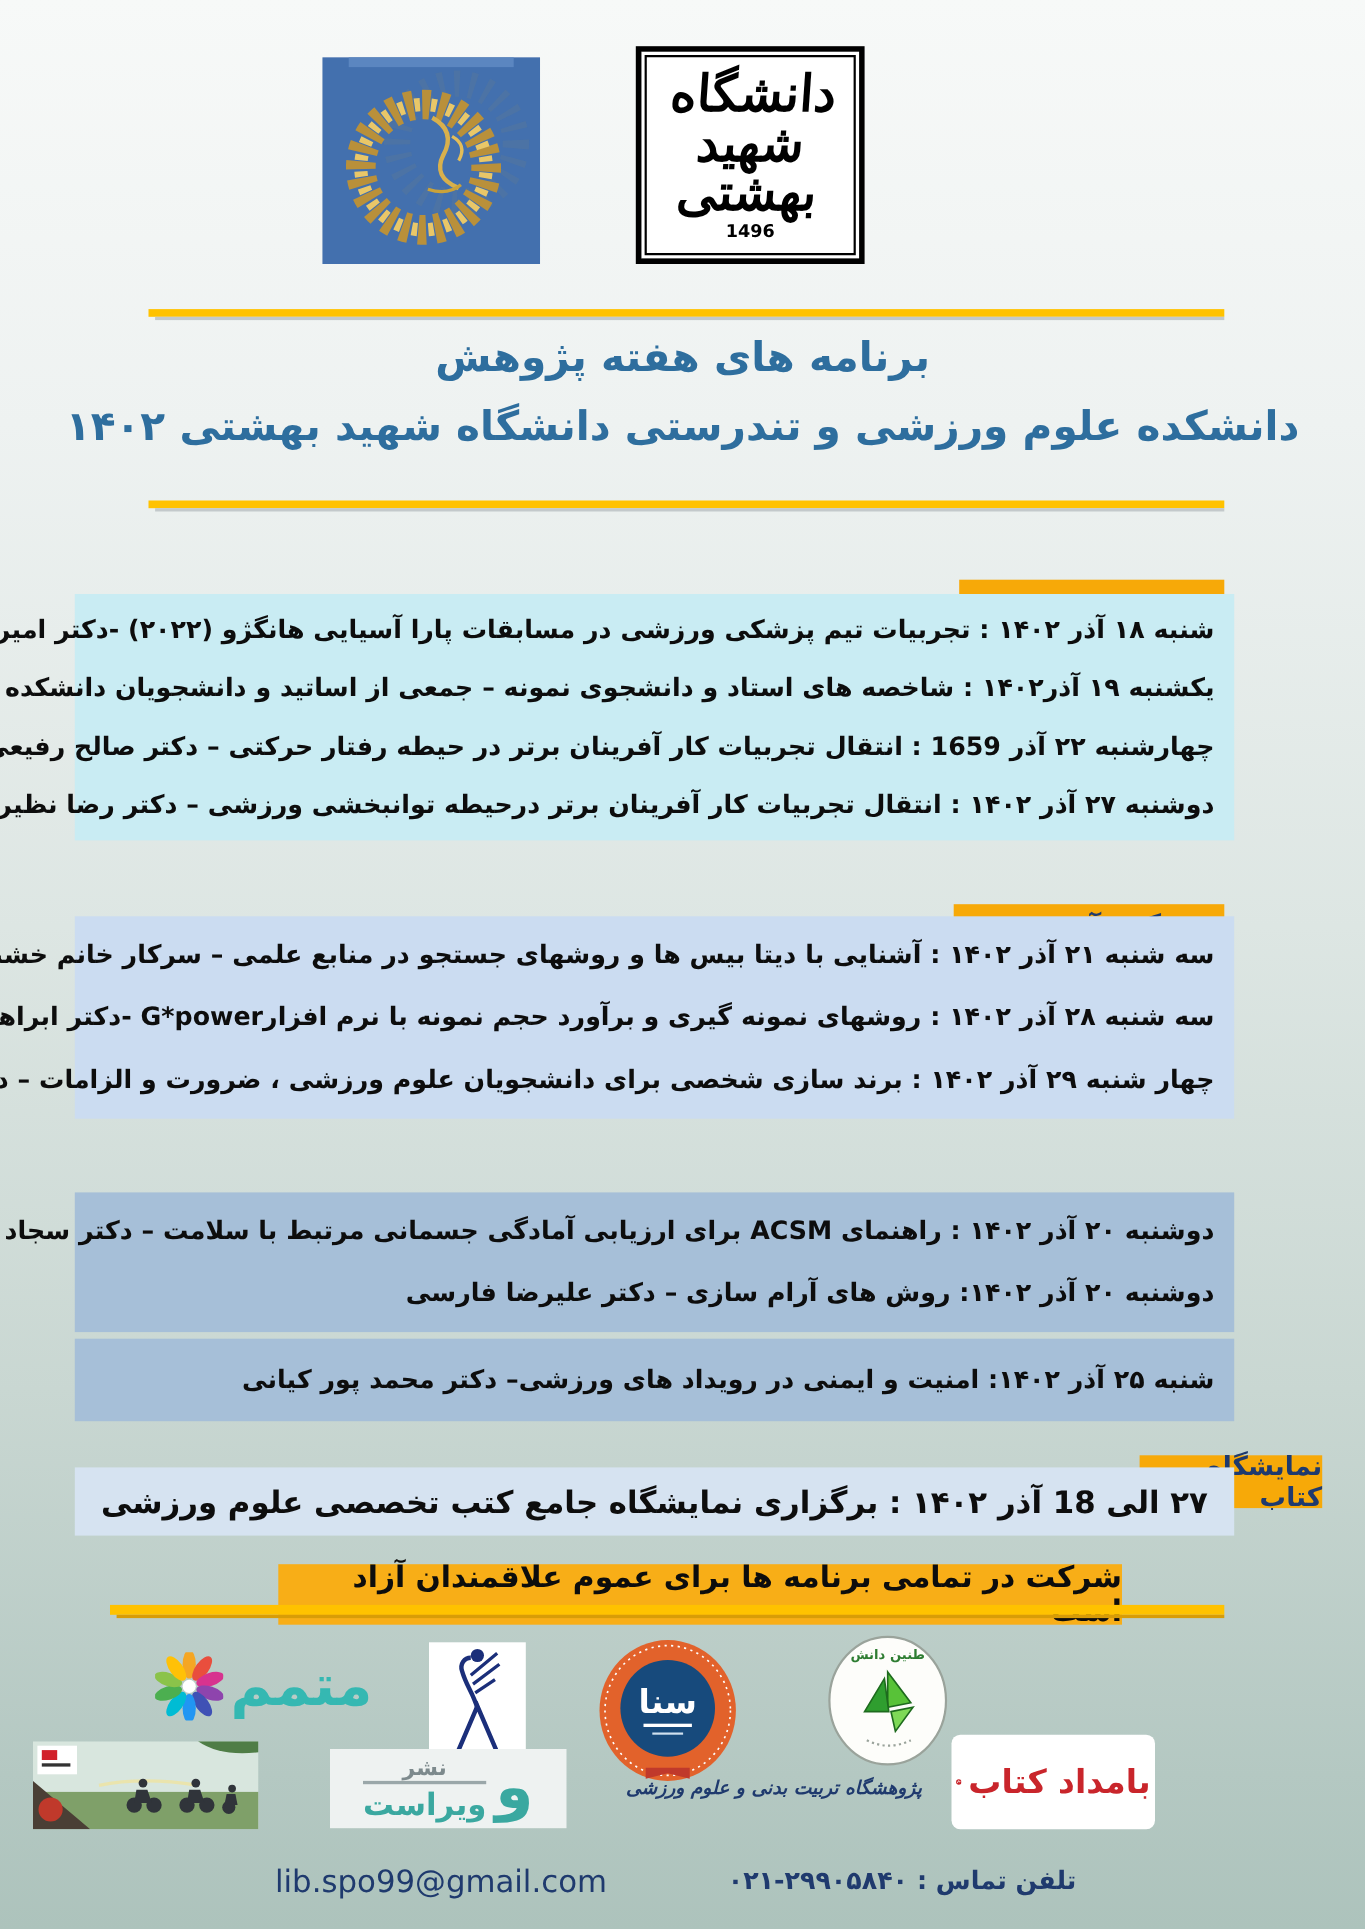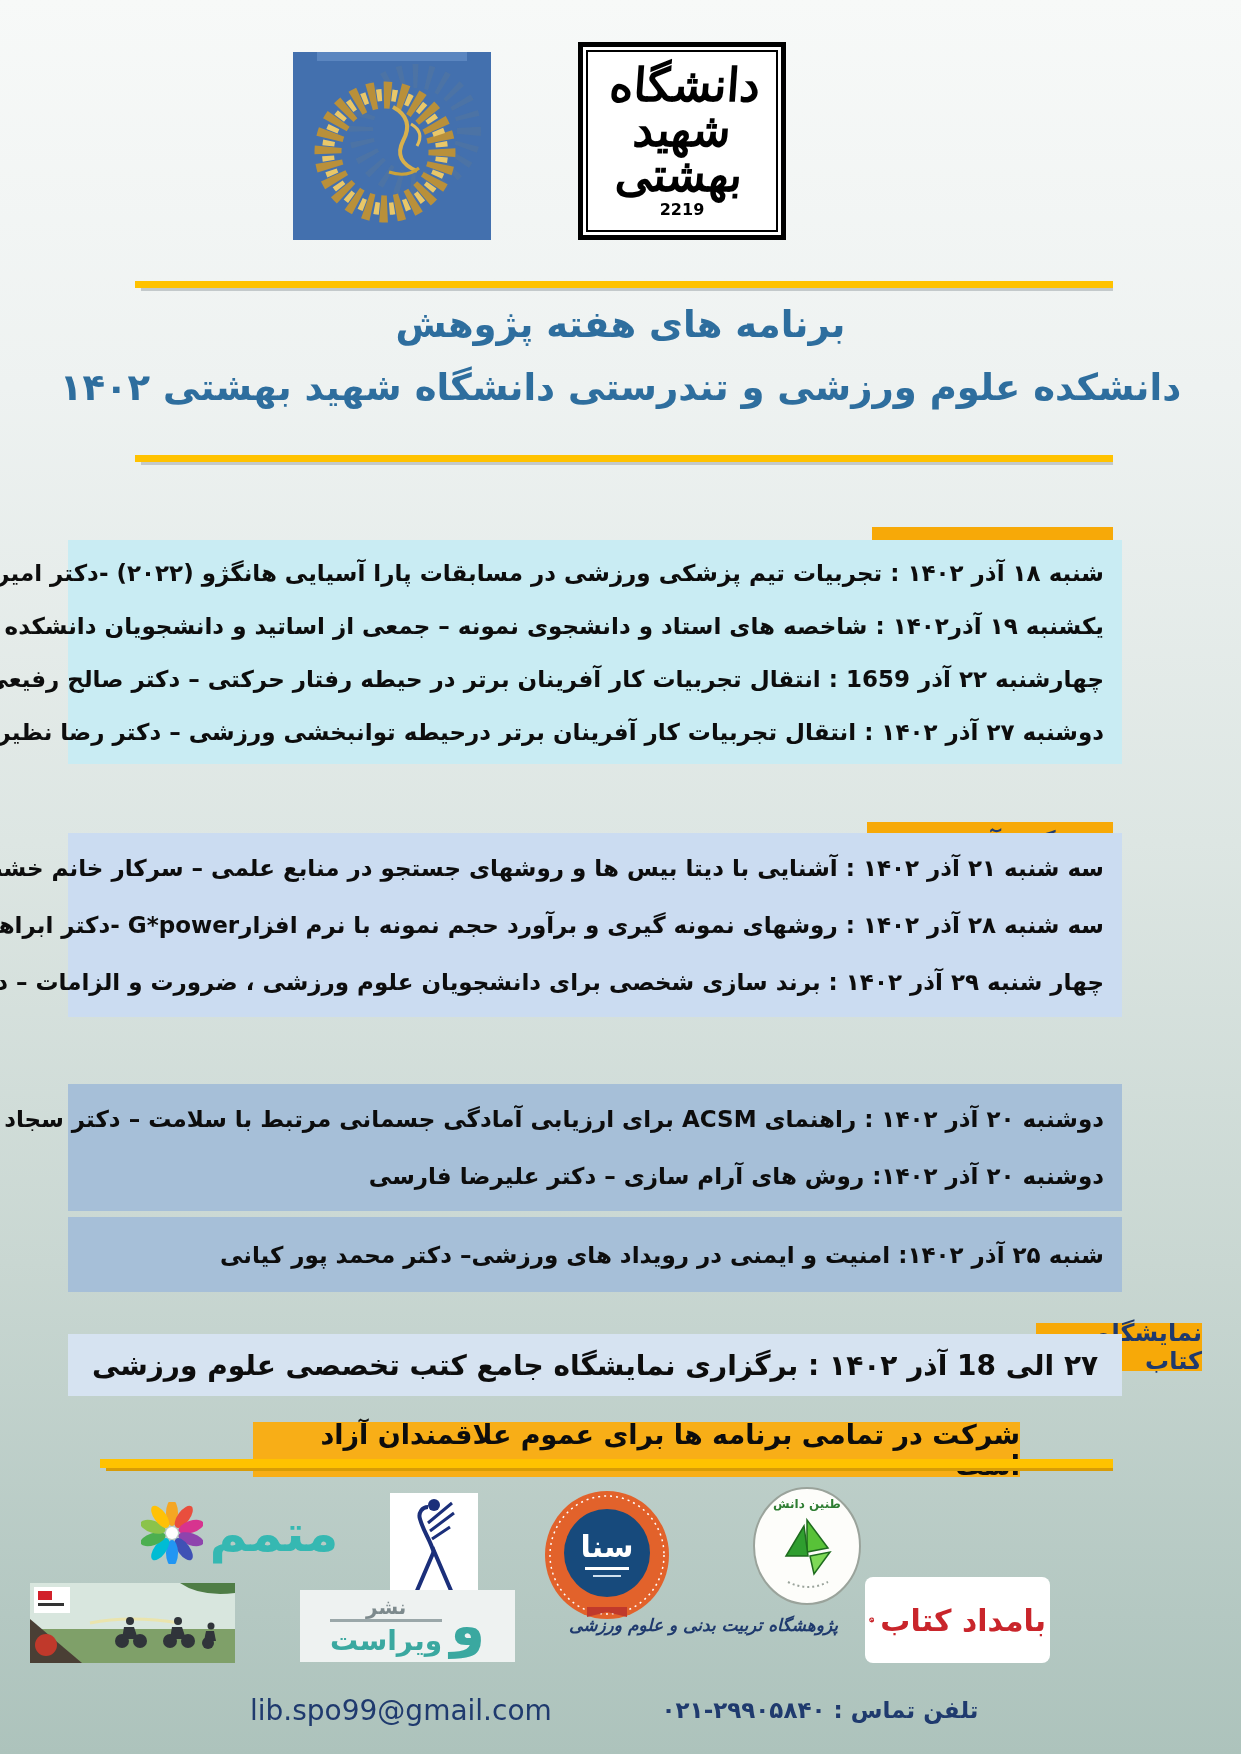--- a/index.html
+++ b/index.html
@@ -106,21 +106,21 @@
       <circle cx="92" cy="100" r="57" fill="none" stroke="#b9903a" stroke-width="27" stroke-dasharray="7 8" transform="rotate(-18 92 100)"></circle>
       <circle cx="92" cy="100" r="57" fill="none" stroke="#e9c768" stroke-width="12" stroke-dasharray="5 10" transform="rotate(-10 92 100)"></circle>
       <path d="M100 55 q22 12 10 34 q-10 20 14 30" stroke="#d8b04c" stroke-width="4" fill="none"></path>
       <path d="M118 72 q14 8 6 22" stroke="#e3bd58" stroke-width="3" fill="none"></path>
       <path d="M96 120 q18 6 30 -4" stroke="#caa23a" stroke-width="3" fill="none"></path>
     </svg>
   </div>
 
   <div class="abs logo-sbu">
     <div class="sbu-name">دانشگاه شهید بهشتی</div>
-    <div class="sbu-year">2219</div>
+    <div class="sbu-year">1496</div>
   </div>
 
   <div class="abs divider d1"></div>
   <div class="abs divider d2"></div>
 
   <div class="abs title t1">برنامه های هفته پژوهش</div>
   <div class="abs title t2">دانشکده علوم ورزشی و تندرستی دانشگاه شهید بهشتی  ۱۴۰۲</div>
 
   <div class="abs sec-h h1">نشست تخصصی</div>
   <div class="abs sec-box box1">

